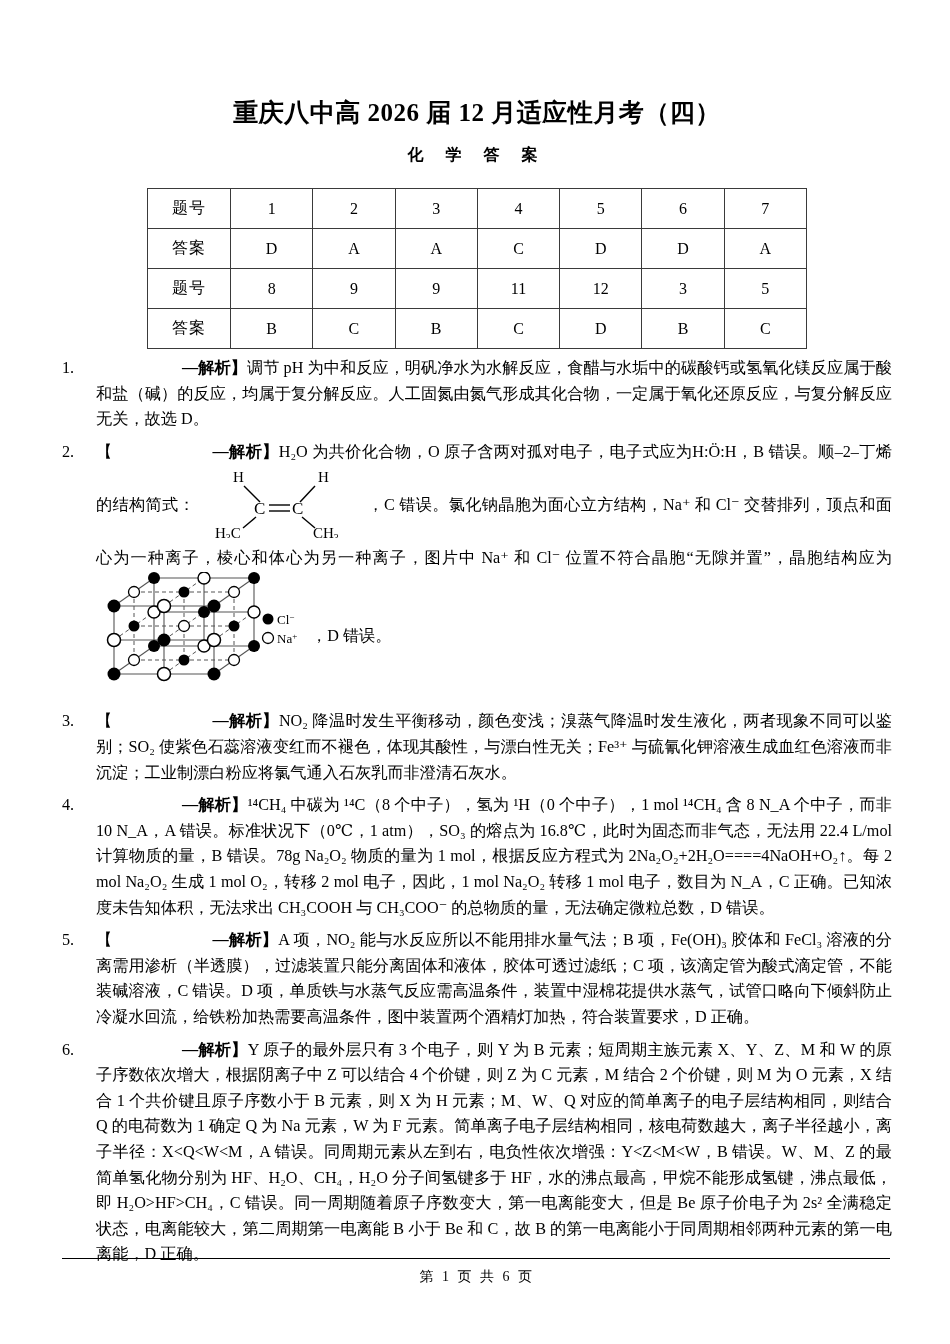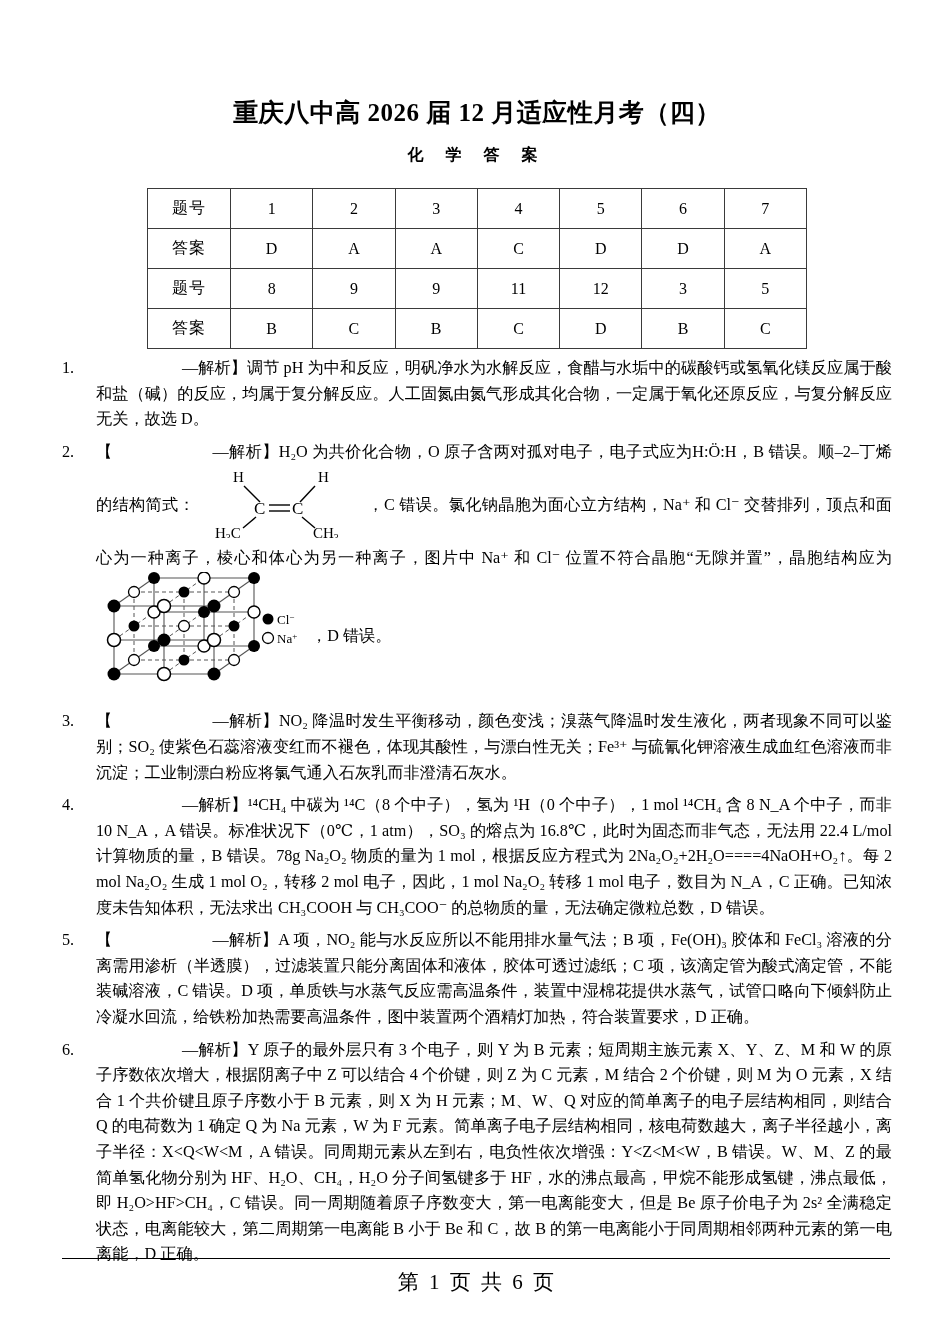--- a/index.html
+++ b/index.html
@@ -82,21 +82,21 @@
   }
   .exp .num {
     position: absolute;
     left: 0;
     top: 0;
     width: 34px;
     font-size: 16.2px;
     white-space: nowrap;
   }
   .exp .lead {
-    font-weight: 400;
+    font-weight: 700;
   }
   .exp .gap {
     display: inline-block;
     width: 86px;
   }
   .exp .gap-nb {
     display: inline-block;
     width: 100px;
   }
   .butene-fig {
@@ -109,21 +109,21 @@
     vertical-align: middle;
   }
 
   
   .footer {
     position: absolute;
     left: 62px;
     right: 58px;
     top: 1268px;
     text-align: center;
-    font-size: 21px;
+    font-size: 14px;
     letter-spacing: 2.5px;
     font-family: "Liberation Serif", "DejaVu Serif", serif;
   }
   .footer-rule {
     position: absolute;
     left: 62px;
     width: 828px;
     top: 1258px;
     border-top: 1px solid #000;
     height: 0;

